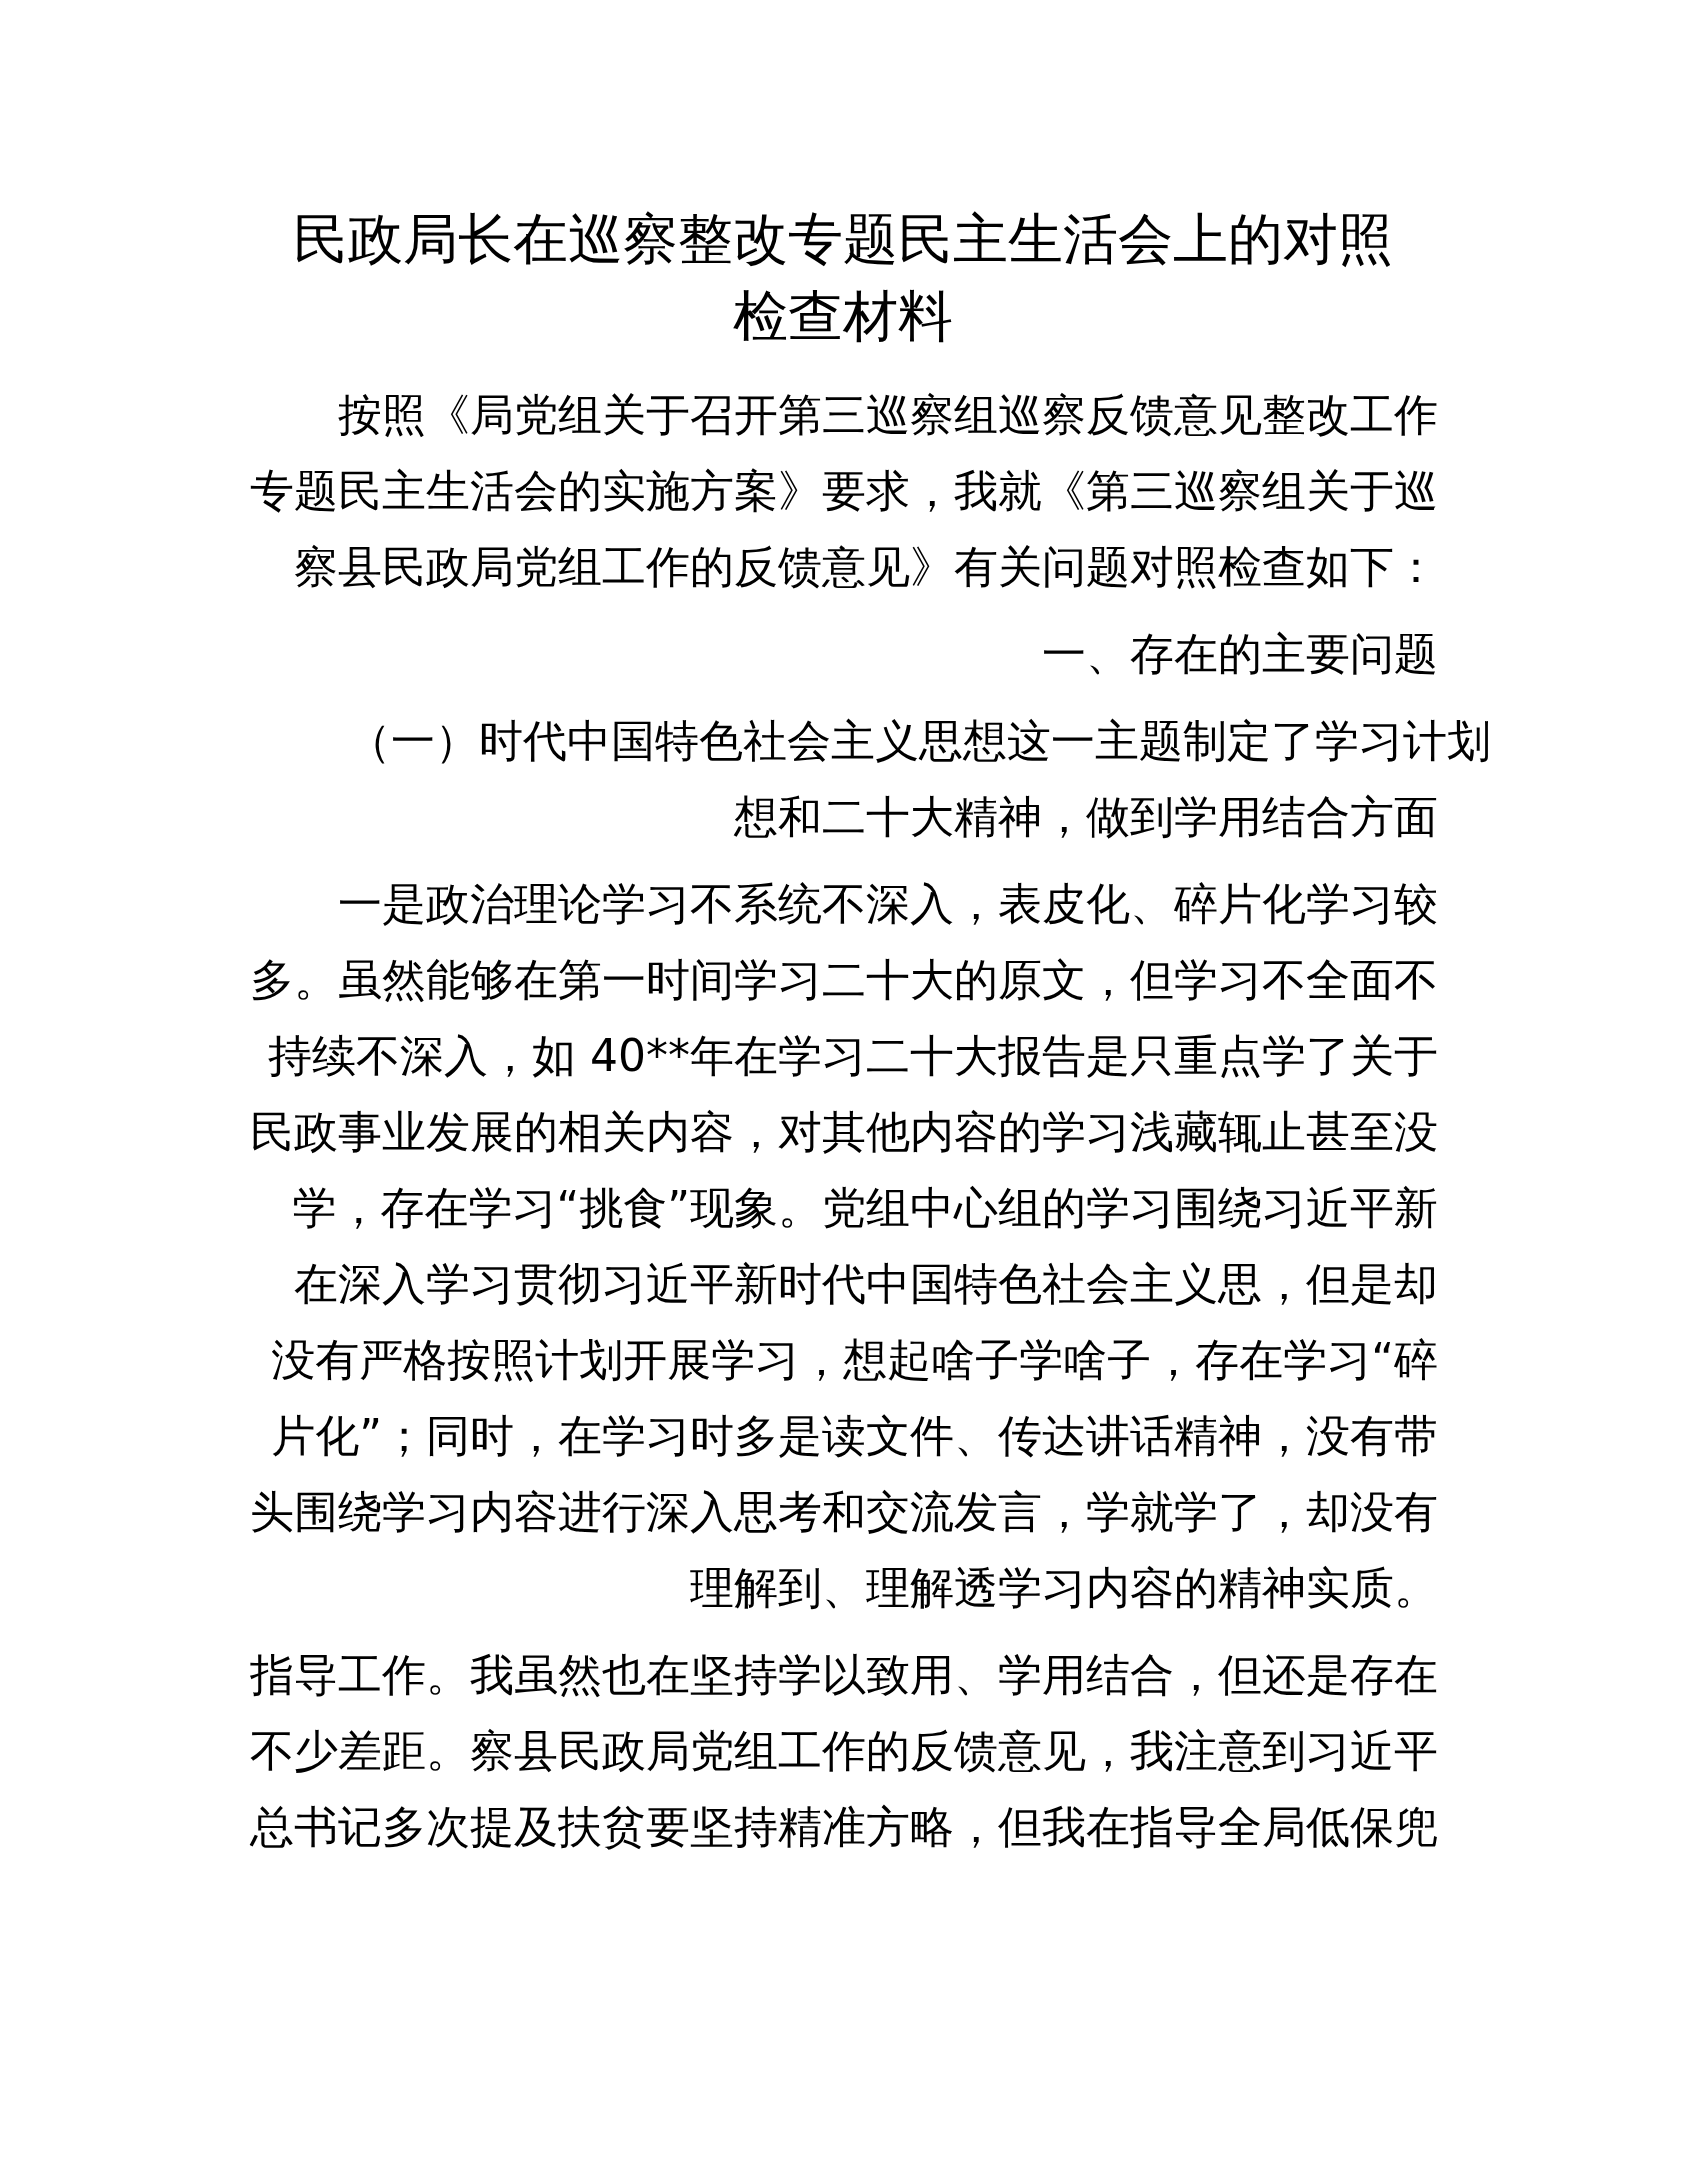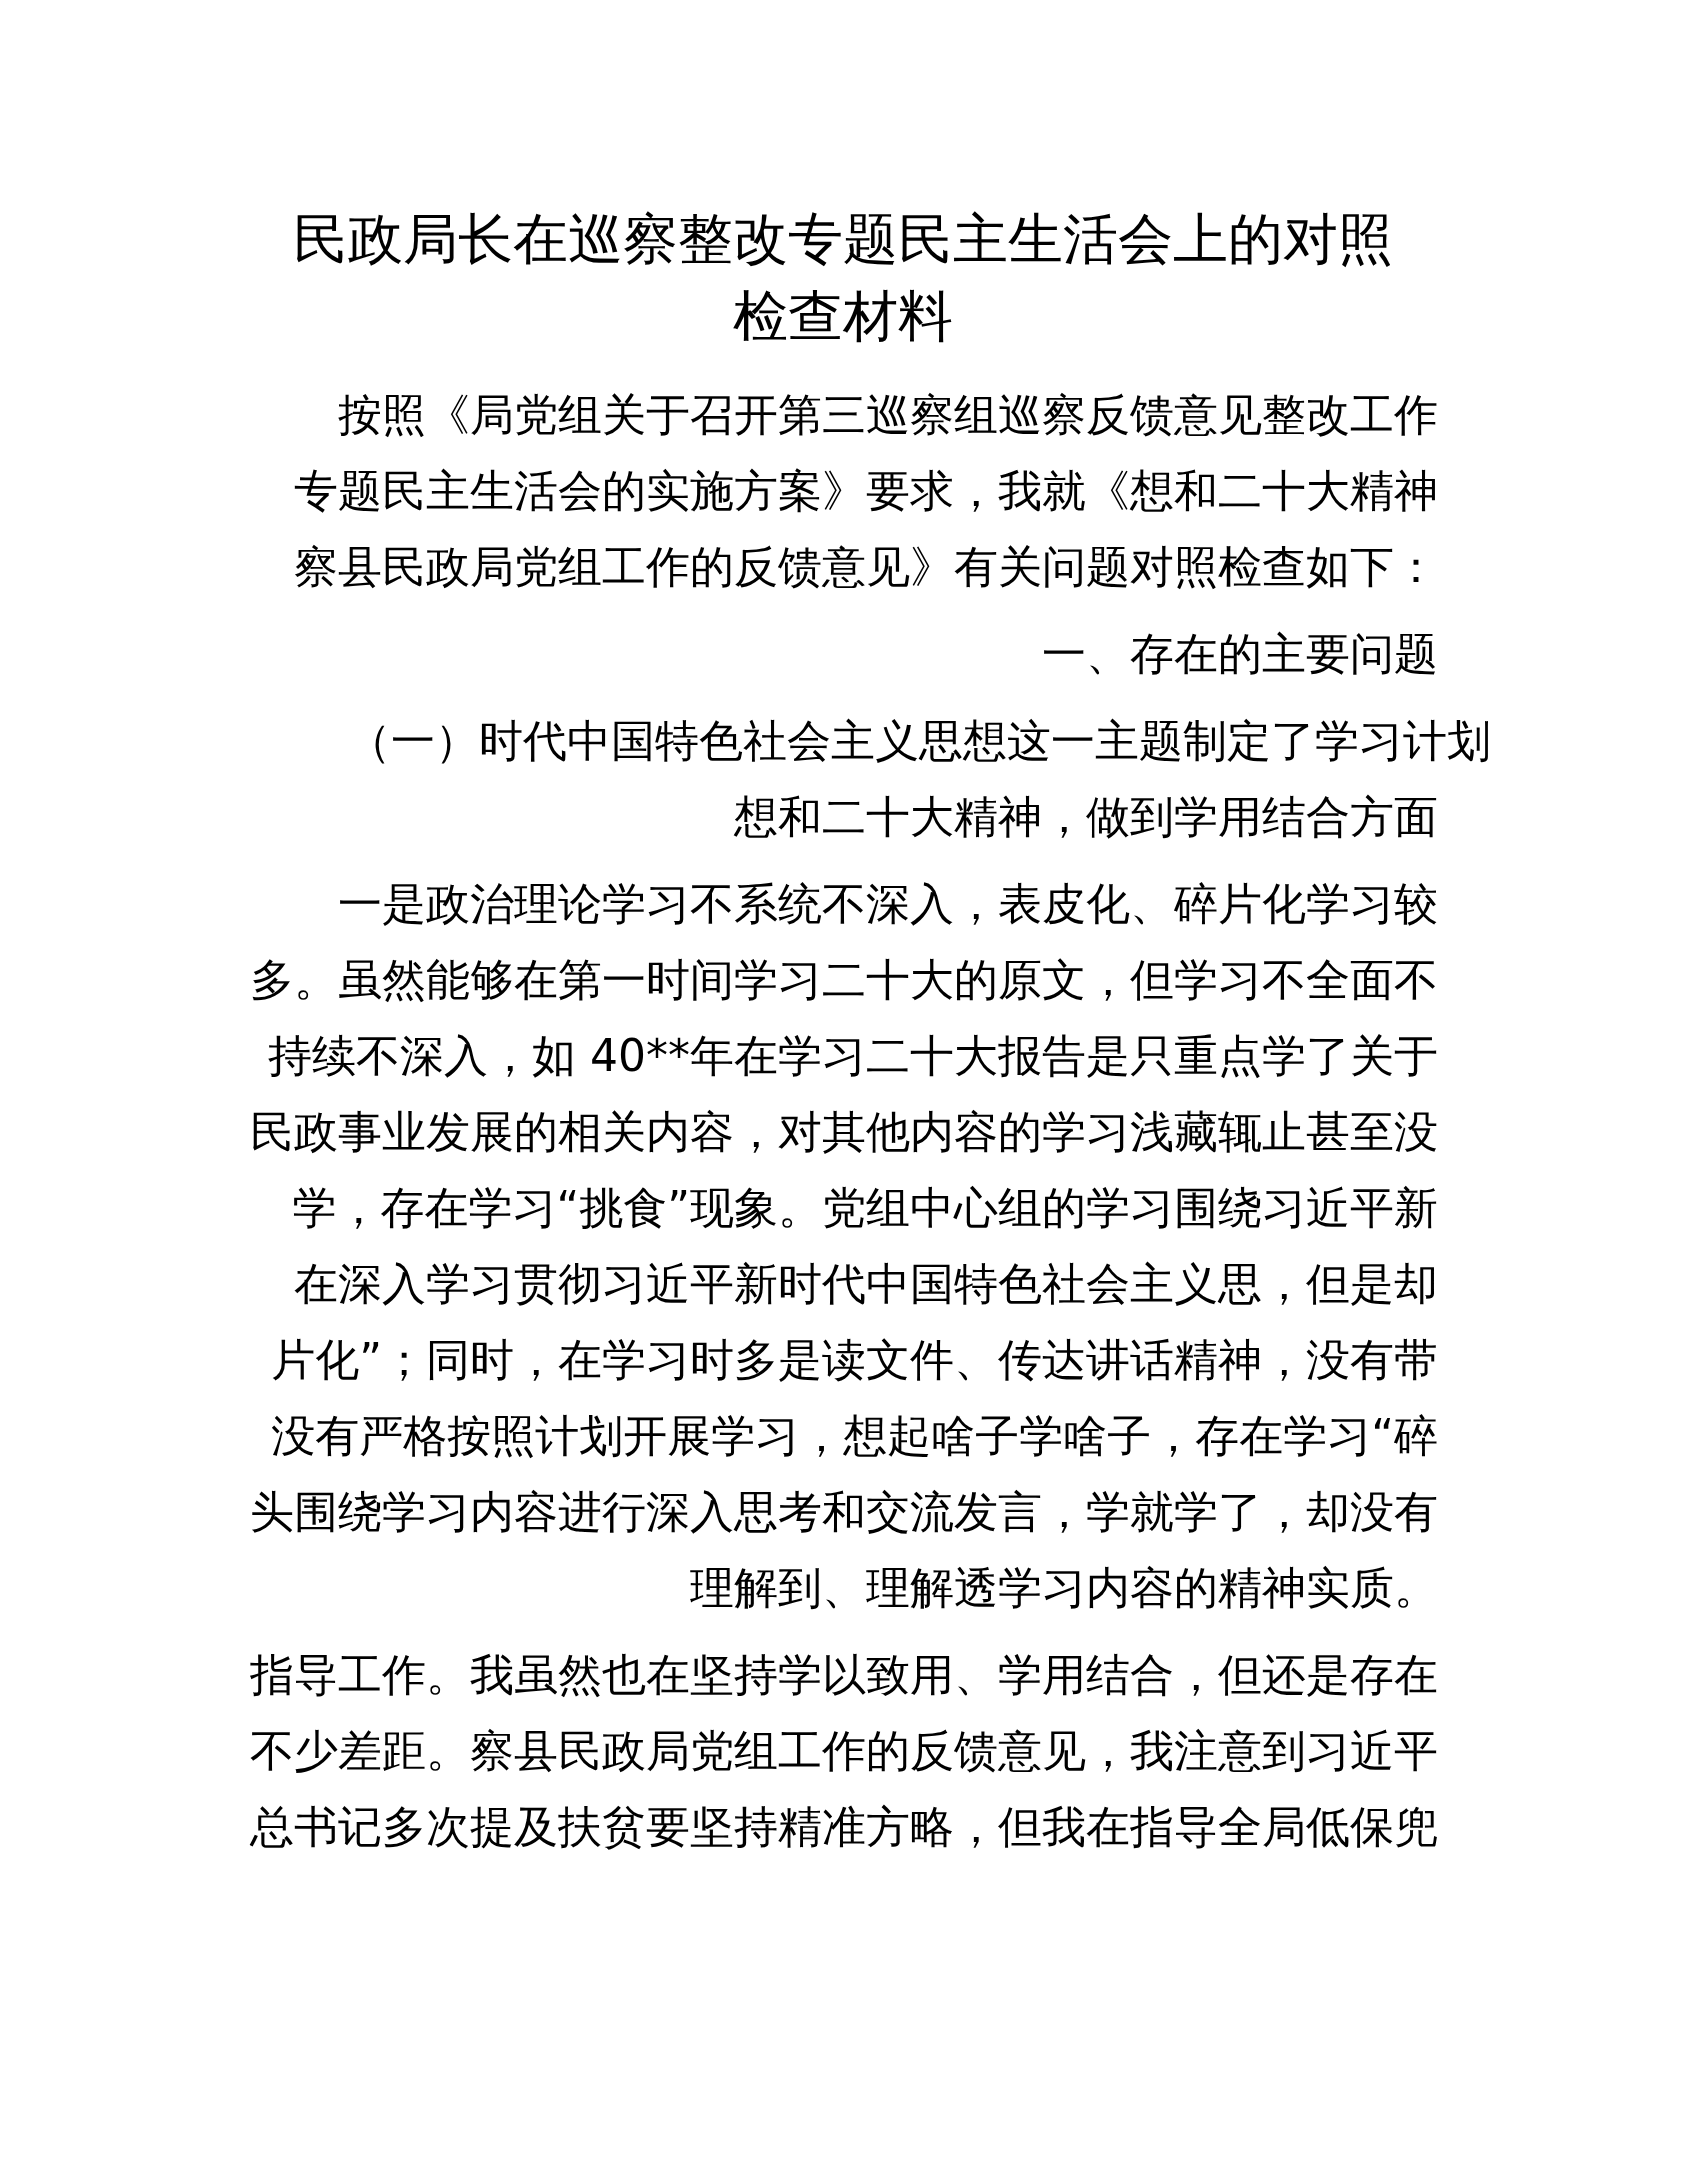--- a/index.html
+++ b/index.html
@@ -22,42 +22,42 @@
 
   <div class="title">
     <span class="tl">民政局长在巡察整改专题民主生活会上的对照</span>
     <span class="tl">检查材料</span>
   </div>
 
   <div class="body">
 
     <div class="para">
       <span class="line indent">按照《局党组关于召开第三巡察组巡察反馈意见整改工作</span>
-      <span class="line">专题民主生活会的实施方案》要求，我就《想和二十大精神</span>
+      <span class="line">专题民主生活会的实施方案》要求，我就《第三巡察组关于巡</span>
       <span class="line">察县民政局党组工作的反馈意见》有关问题对照检查如下：</span>
     </div>
 
     <div class="para">
       <span class="line indent">一、存在的主要问题</span>
     </div>
 
     <div class="para">
       <span class="line indent-h">（一）时代中国特色社会主义思想这一主题制定了学习计划</span>
       <span class="line">想和二十大精神，做到学用结合方面</span>
     </div>
 
     <div class="para">
       <span class="line indent">一是政治理论学习不系统不深入，表皮化、碎片化学习较</span>
       <span class="line">多。虽然能够在第一时间学习二十大的原文，但学习不全面不</span>
       <span class="line">持续不深入，如 40**年在学习二十大报告是只重点学了关于</span>
       <span class="line">民政事业发展的相关内容，对其他内容的学习浅藏辄止甚至没</span>
       <span class="line">学，存在学习“挑食”现象。党组中心组的学习围绕习近平新</span>
       <span class="line">在深入学习贯彻习近平新时代中国特色社会主义思，但是却</span>
+      <span class="line">没有严格按照计划开展学习，想起啥子学啥子，存在学习“碎</span>
       <span class="line">片化”；同时，在学习时多是读文件、传达讲话精神，没有带</span>
-      <span class="line">没有严格按照计划开展学习，想起啥子学啥子，存在学习“碎</span>
       <span class="line">头围绕学习内容进行深入思考和交流发言，学就学了，却没有</span>
       <span class="line">理解到、理解透学习内容的精神实质。</span>
     </div>
 
     <div class="para">
       <span class="line">指导工作。我虽然也在坚持学以致用、学用结合，但还是存在</span>
       <span class="line">不少差距。察县民政局党组工作的反馈意见，我注意到习近平</span>
       <span class="line">总书记多次提及扶贫要坚持精准方略，但我在指导全局低保兜</span>
     </div>
 

